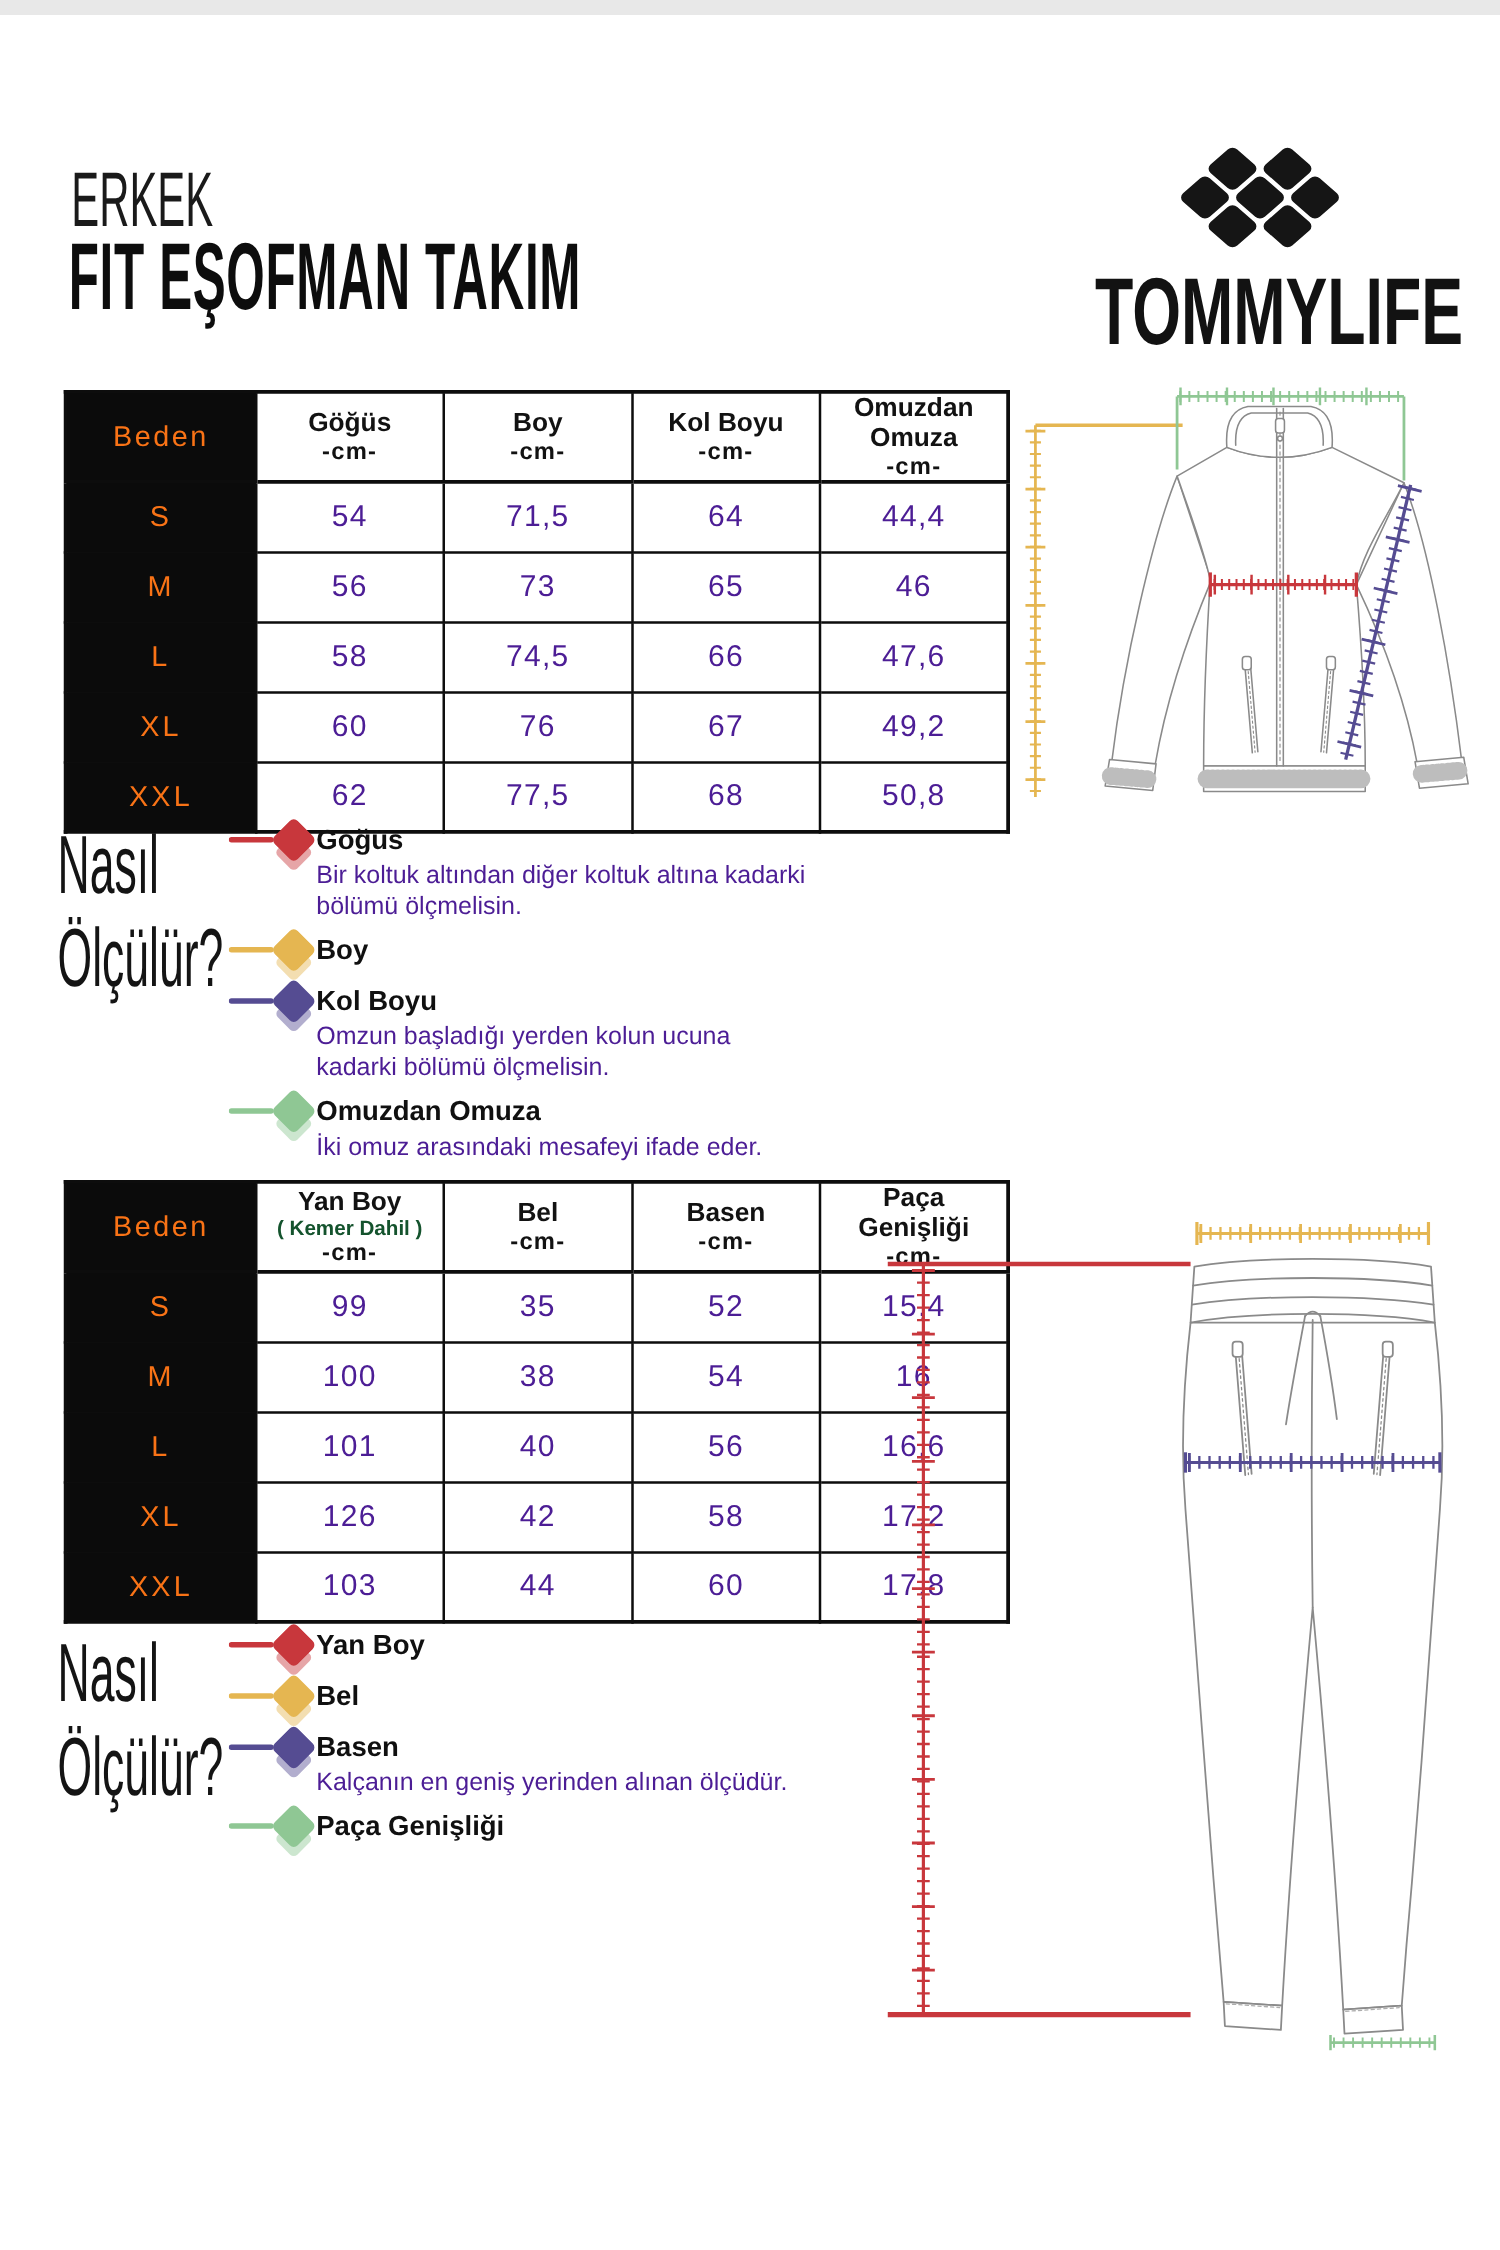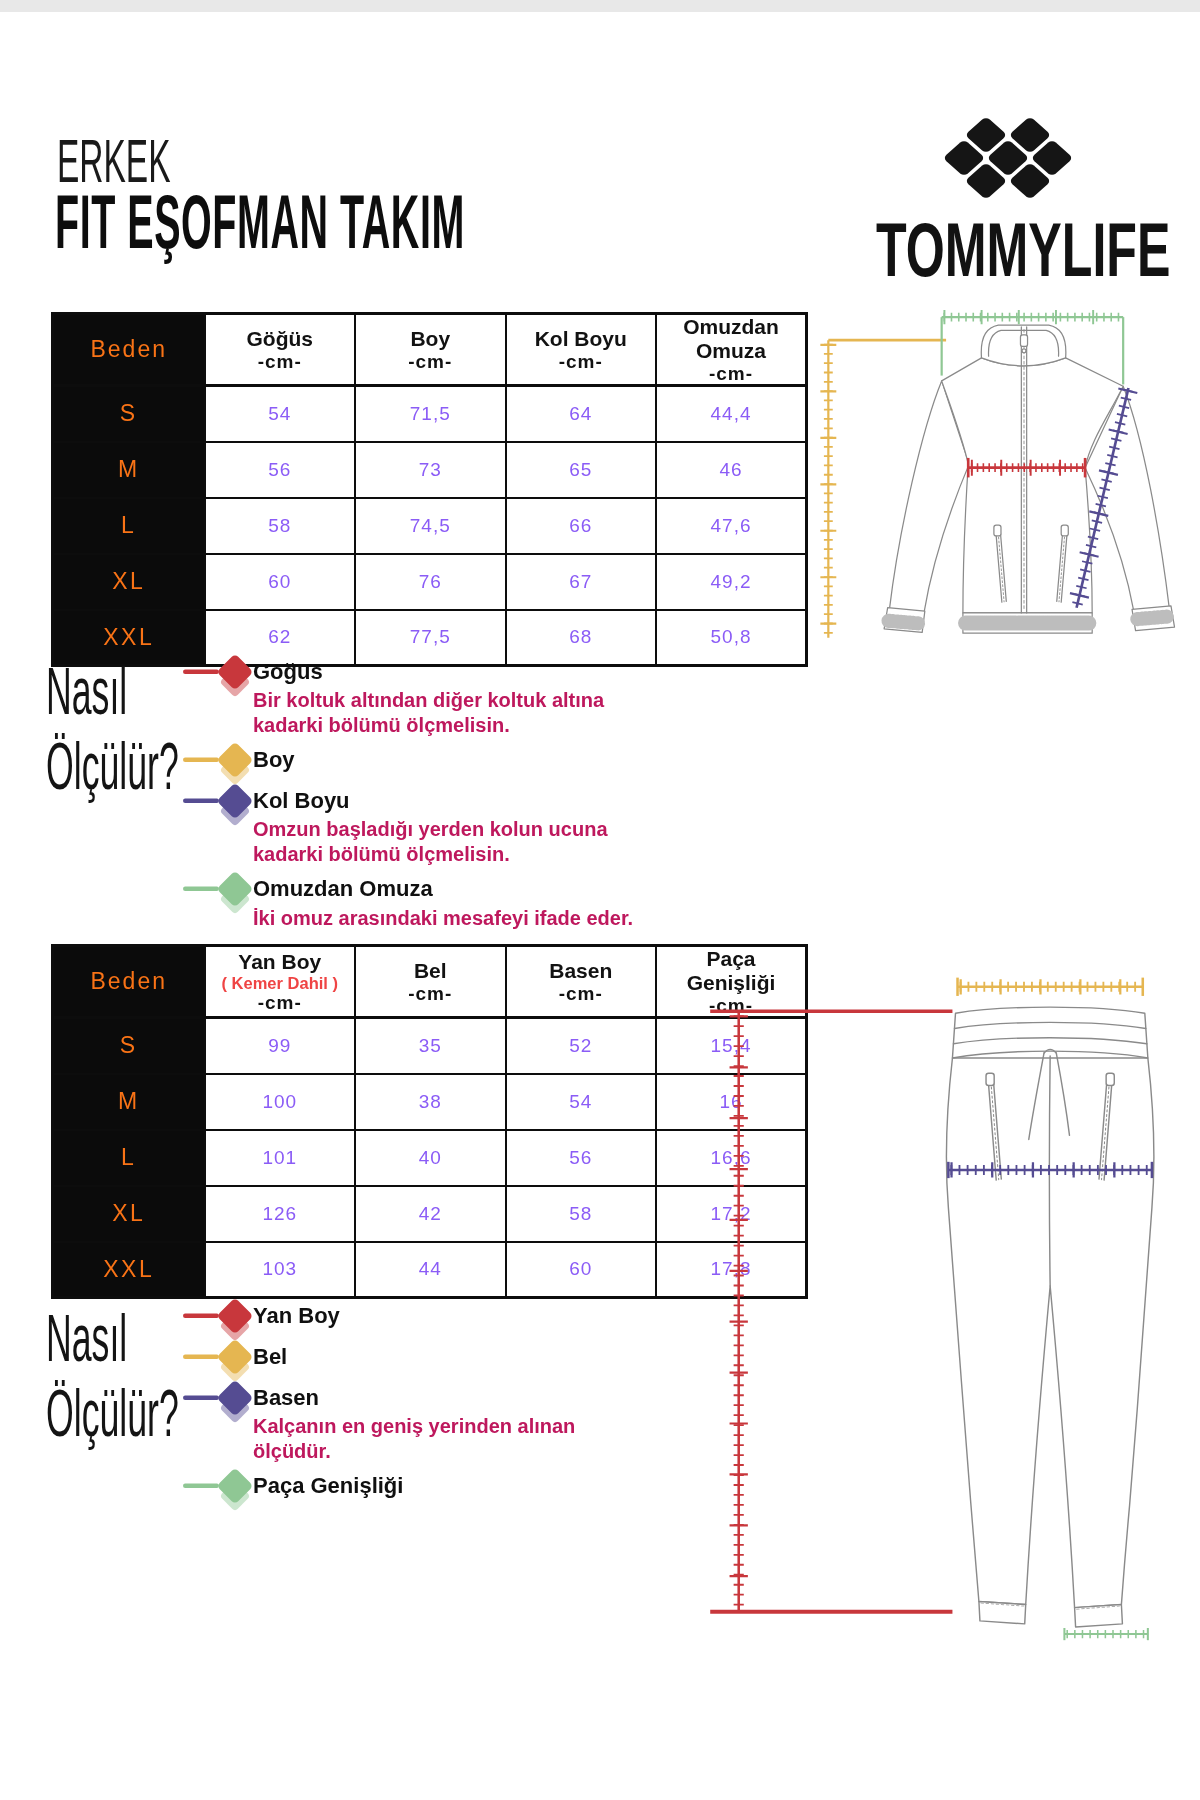--- a/index.html
+++ b/index.html
@@ -24,33 +24,33 @@
   #jacket-table { top:300px; }
   #pants-table  { top:932px; }
   .size-table th, .size-table td { border:2.5px solid #0d0d0d; text-align:center; vertical-align:middle; padding:0; }
   .size-table thead th { border-bottom:3px solid #0d0d0d; height:66px; }
   .size-table td { height:56px; }
   .size-table { border:3.5px solid #0d0d0d; }
   .c-size { width:152px; }
   .size-head, .size-cell { background:#0b0b0b; color:#f97316; border-color:#0b0b0b; }
   .size-head { font-size:23px; font-weight:400; letter-spacing:2px; }
   .size-cell { font-size:23px; font-weight:400; letter-spacing:2.5px; }
-  td.val { font-size:19px; color:#8b5cf6; letter-spacing:1px; }
+  td.val { font-size:24px; color:#4c1d95; letter-spacing:1px; }
   .col-label { display:block; font-size:21px; line-height:1.14; color:#121212; padding:0 16px; }
-  .col-sub { display:block; font-size:16.5px; line-height:1.1; color:#ef4444; white-space:nowrap; }
+  .col-sub { display:block; font-size:16.5px; line-height:1.1; color:#14532d; white-space:nowrap; }
   .col-unit { display:block; font-size:19px; line-height:1.12; color:#121212; letter-spacing:1px; }
 
   
   .legend { position:absolute; left:183px; width:470px; display:flex; flex-direction:column; }
   #jacket-legend { top:648px; }
   #pants-legend  { top:1292px; }
   .legend-item { display:flex; align-items:flex-start; margin-bottom:1px; }
   .legend-marker { flex:0 0 70px; margin-top:-8px; }
   .legend-name { font-size:22px; font-weight:700; color:#101010; line-height:1.1; }
-  .legend-desc { font-size:20px; color:#be185d; line-height:1.25; margin-top:4px; margin-bottom:9px; max-width:455px;font-weight:bold; }
+  .legend-desc { font-size:20px; color:#4c1d95; line-height:1.25; margin-top:4px; margin-bottom:9px; max-width:455px; }
 
   
   .jacket-diagram { position:absolute; left:800px; top:282px; }
   .pants-diagram  { position:absolute; left:698px; top:936px; }
 </style>
 </head>
 <body>
 
 <div class="page">
 

